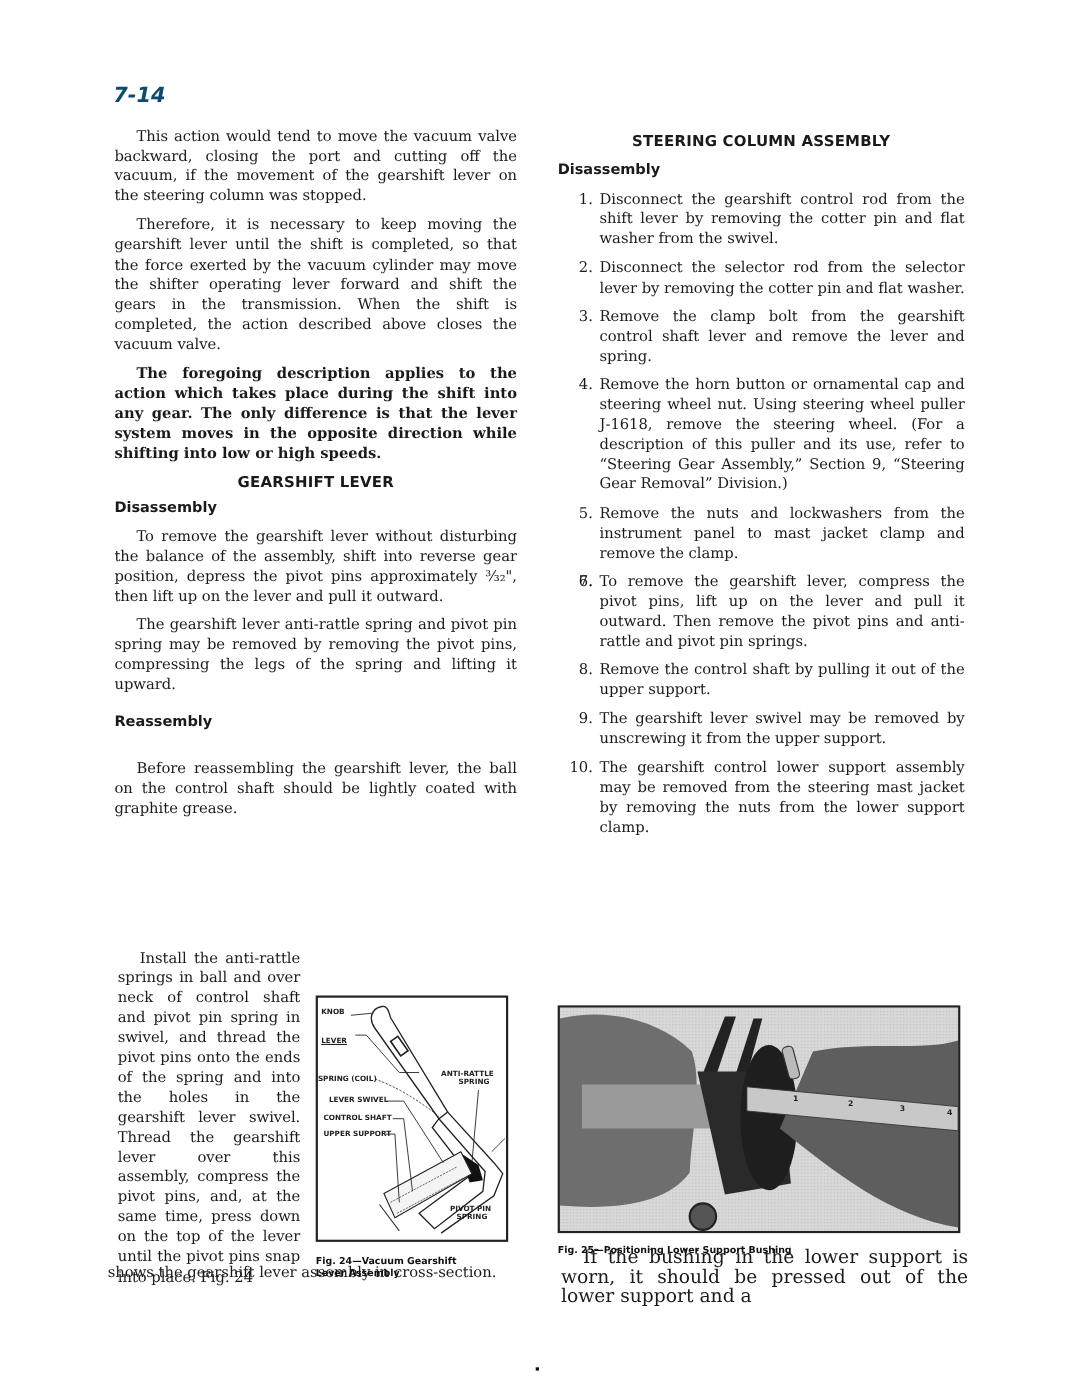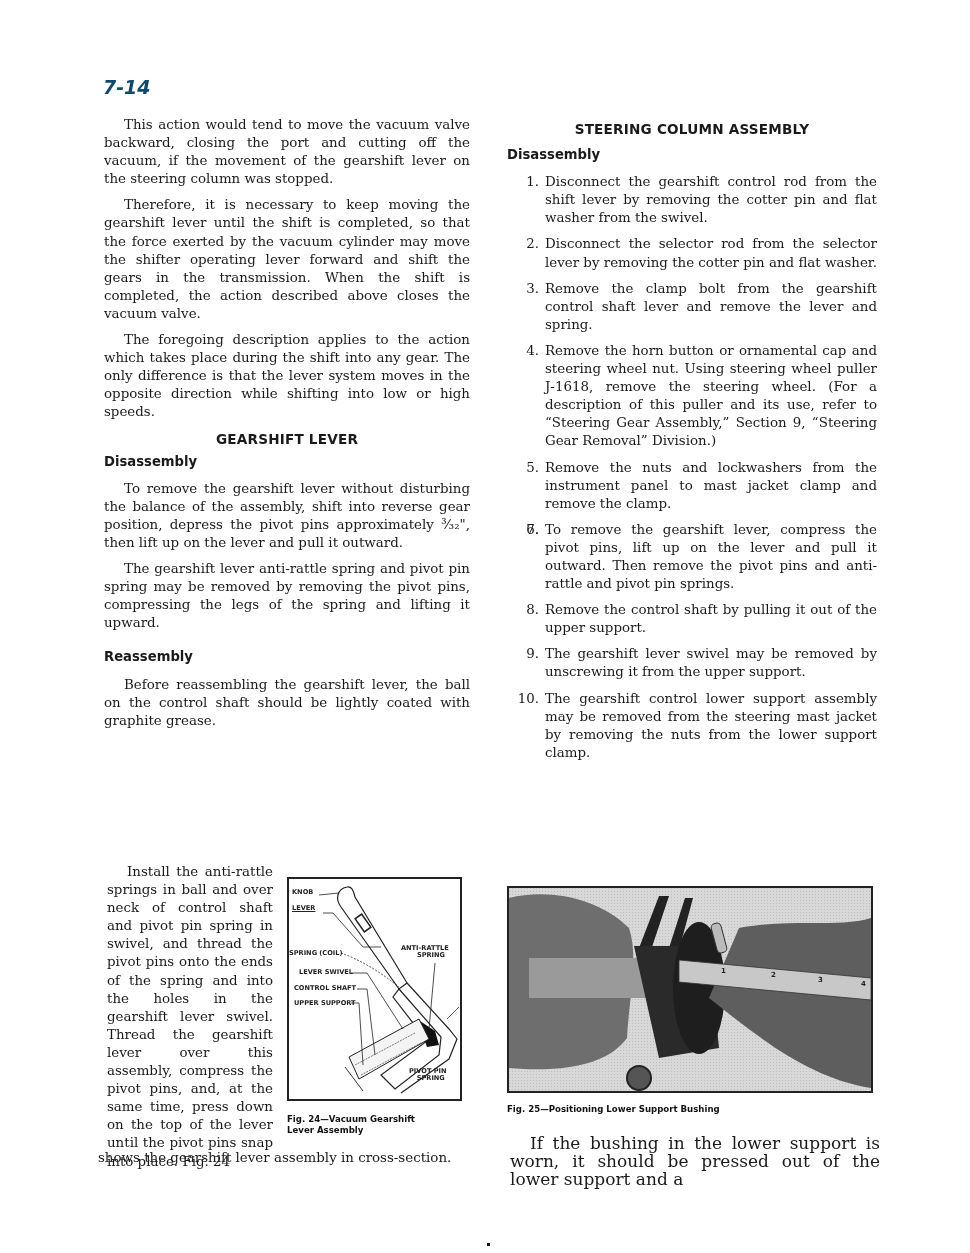--- a/index.html
+++ b/index.html
@@ -10,48 +10,48 @@
   .col { position: absolute; font-size: 13.4px; line-height: 18.1px; text-align: justify; }
   .col-left { left: 104px; top: 116px; width: 366px; }
   .col-right { left: 507px; top: 116px; width: 370px; }
   p { margin: 0 0 8px 0; text-indent: 20px; }
   .h-section { font-family: "DejaVu Sans", sans-serif; font-weight: bold; font-size: 13.6px;
                text-align: center; margin: 0; letter-spacing: 0.2px; }
   .h-sub { font-family: "DejaVu Sans", sans-serif; font-weight: bold; font-size: 13.2px; margin: 0; }
   ol { margin: 0; padding: 0; list-style: none; }
   ol li { position: relative; padding-left: 38px; margin-bottom: 8px; }
   ol li .num { position: absolute; left: 6px; width: 26px; text-align: right; }
-  .abs { position: absolute; }
+  .abs { position: absolute; margin-top: 28px; }
   .fig24 { left: 287px; top: 877px; width: 175px; height: 224px; border: 2px solid #222; border-top-width: 2px; box-sizing: border-box; background: #fff; }
   .fig-label { position: absolute; font-family: "DejaVu Sans", sans-serif; font-size: 6.6px; font-weight: bold; color: #222; line-height: 7px; white-space: nowrap; }
   .caption { font-family: "DejaVu Sans", sans-serif; font-weight: bold; font-size: 8.6px; color: #111; line-height: 11px; }
   .fig25 { left: 507px; top: 886px; width: 366px; height: 207px; border: 2px solid #222; box-sizing: border-box; overflow: hidden; background: #e8e8e8; }
   .wrap-text { position: absolute; left: 104px; top: 860px; width: 172px; font-size: 13.4px; line-height: 18.1px; text-align: justify; }
   .wrap-text p { margin: 3px; }
   .tail { position: absolute; left: 98px; top: 1149px; width: 372px; font-size: 13.4px; line-height: 18px; white-space: nowrap; }
   .bottom-text { position: absolute; left: 510px; top: 1134px; width: 370px; font-size: 17px; line-height: 18.1px; text-align: justify; }
   .bottom-text p { margin: 0; }
   .dot { position: absolute; left: 487px; top: 1243px; width: 3px; height: 3px; background: #111; }
 </style>
 </head>
 <body>
 
 <div class="page-num">7-14</div>
 
 <div class="col col-left">
   <p>This action would tend to move the vacuum valve backward, closing the port and cutting off the vacuum, if the movement of the gearshift lever on the steering column was stopped.</p>
   <p>Therefore, it is necessary to keep moving the gearshift lever until the shift is completed, so that the force exerted by the vacuum cylinder may move the shifter operating lever forward and shift the gears in the transmission. When the shift is completed, the action described above closes the vacuum valve.</p>
-  <p style="">The foregoing description applies to the action which takes place during the shift into any gear. The only difference is that the lever system moves in the opposite direction while shifting into low or high speeds.</p>
+  <p style="font-weight:bold;">The foregoing description applies to the action which takes place during the shift into any gear. The only difference is that the lever system moves in the opposite direction while shifting into low or high speeds.</p>
 
   <h2 class="h-section" style="margin-bottom:5px;">GEARSHIFT LEVER</h2>
   <h3 class="h-sub" style="margin-bottom:9px;">Disassembly</h3>
   <p>To remove the gearshift lever without disturbing the balance of the assembly, shift into reverse gear position, depress the pivot pins approximately ³⁄₃₂", then lift up on the lever and pull it outward.</p>
   <p style="margin-bottom:16px;">The gearshift lever anti-rattle spring and pivot pin spring may be removed by removing the pivot pins, compressing the legs of the spring and lifting it upward.</p>
 
-  <h3 class="h-sub" style="margin-bottom:9px;">Reassembly</h3>
+  <h3 class="h-sub" style="margin-bottom:24px;">Reassembly</h3>
   <p>Before reassembling the gearshift lever, the ball on the control shaft should be lightly coated with graphite grease.</p>
 </div>
 
 <div class="wrap-text">
   <p style="text-indent:20px;">Install the anti-rattle springs in ball and over neck of control shaft and pivot pin spring in swivel, and thread the pivot pins onto the ends of the spring and into the holes in the gearshift lever swivel. Thread the gearshift lever over this assembly, compress the pivot pins, and, at the same time, press down on the top of the lever until the pivot pins snap into place. Fig. 24</p>
 </div>
 <div class="tail">shows the gearshift lever assembly in cross-section.</div>
 
 <div class="abs fig24">
   <svg width="171" height="220" viewBox="0 0 171 220" style="position:absolute;left:0;top:0;">
@@ -69,27 +69,27 @@
 
     <line x1="30" y1="16" x2="50" y2="14" stroke="#222" stroke-width="0.8"></line>
     <polyline points="34,34 44,34 74,68 92,68" fill="none" stroke="#222" stroke-width="0.8"></polyline>
     <path d="M52 74 Q80 84 110 108" fill="none" stroke="#222" stroke-width="0.8" stroke-dasharray="2,1.5"></path>
     <line x1="146" y1="84" x2="140" y2="150" stroke="#222" stroke-width="0.8"></line>
     <polyline points="62,94 78,94 114,150" fill="none" stroke="#222" stroke-width="0.8"></polyline>
     <polyline points="68,110 78,110 86,176" fill="none" stroke="#222" stroke-width="0.8"></polyline>
     <polyline points="62,124 70,124 74,186" fill="none" stroke="#222" stroke-width="0.8"></polyline>
   </svg>
   <span class="fig-label" style="left:3px;top:10px;">KNOB</span>
-  <span class="fig-label" style="left:3px;top:26px;text-decoration:underline;">LEVER</span>
+  <span class="fig-label" style="left:3px;top:36px;text-decoration:underline;">LEVER</span>
   <span class="fig-label" style="left:0px;top:71px;">SPRING (COIL)</span>
   <span class="fig-label" style="left:112px;top:66px;text-align:center;"><span>ANTI-RATTLE</span><br><span style="padding-left:12px;">SPRING</span></span>
   <span class="fig-label" style="left:10px;top:90px;">LEVER SWIVEL</span>
   <span class="fig-label" style="left:5px;top:106px;">CONTROL SHAFT</span>
   <span class="fig-label" style="left:5px;top:121px;">UPPER SUPPORT</span>
-  <span class="fig-label" style="left:120px;top:189px;text-align:center;"><span>PIVOT PIN</span><br><span style="padding-left:6px;">SPRING</span></span>
+  <span class="fig-label" style="left:120px;top:189px;"><span>PIVOT PIN</span><br><span style="padding-left:6px;">SPRING</span></span>
 </div>
 <div class="abs caption" style="left:287px;top:1114px;width:175px;">
   <div>Fig. 24—Vacuum Gearshift</div>
   <div>Lever Assembly</div>
 </div>
 
 <div class="col col-right">
   <h2 class="h-section" style="margin-top:4px;margin-bottom:8px;">STEERING COLUMN ASSEMBLY</h2>
   <h3 class="h-sub" style="margin-bottom:9px;">Disassembly</h3>
   <ol>

